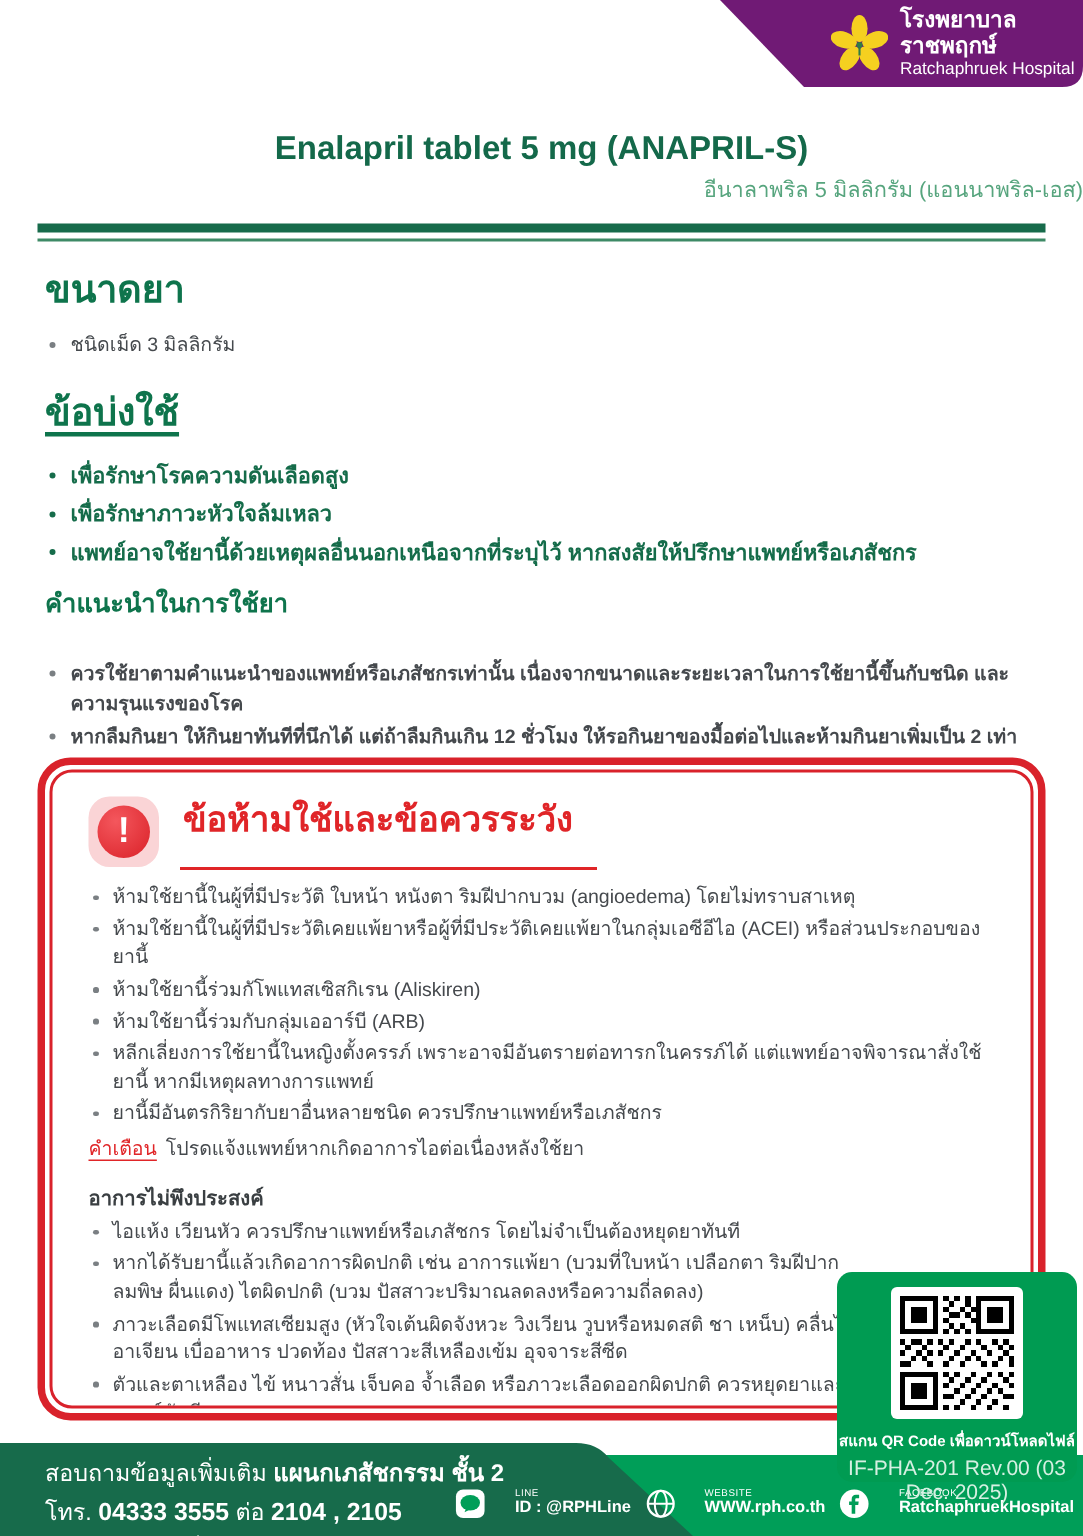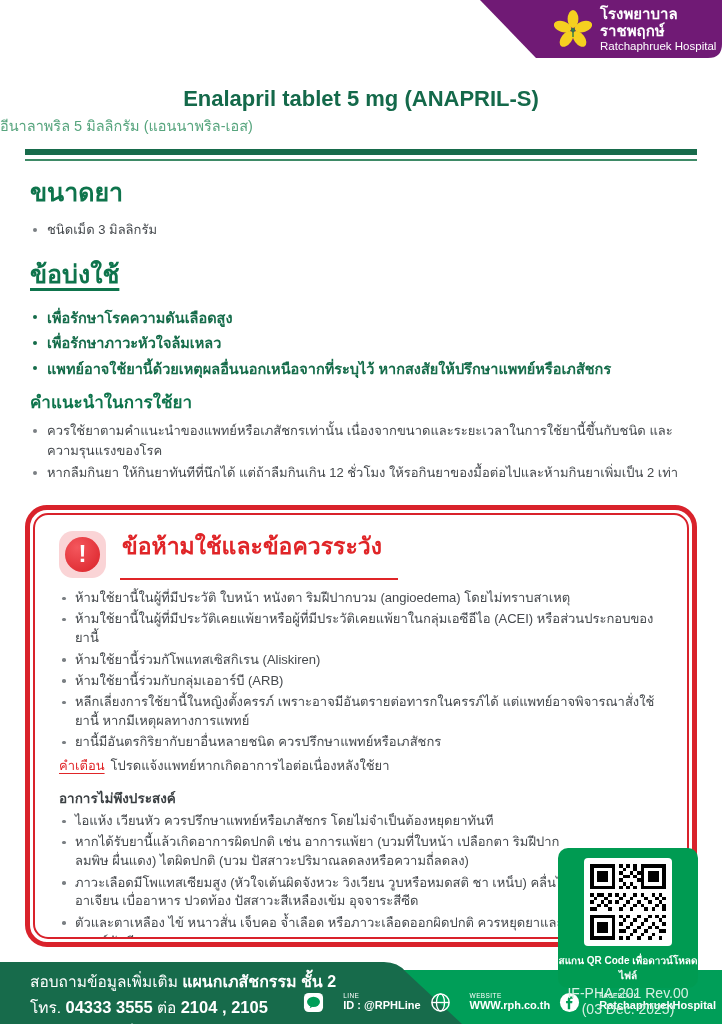--- a/index.html
+++ b/index.html
@@ -15,21 +15,21 @@
     display:flex; align-items:center;
   }
   .header-banner .logo { margin-left:74px; width:38px; height:40px; flex:0 0 auto; }
   .hosp-names { margin-left:8px; color:#fff; line-height:1.15; }
   .hosp-th { font-size:15px; font-weight:bold; }
   .hosp-en { font-size:11.5px; }
 
   
   .title-en { position:absolute; top:86px; left:0; right:0; text-align:center;
     color:#14694A; font-size:22px; font-weight:bold; }
-  .title-th { position:absolute; top:114px; left:0; right:0; text-align:left;
+  .title-th { position:absolute; top:114px; left:0; right:0; text-align:right;
     color:#57A57E; font-size:14.5px; }
 
   .rule-thick { position:absolute; top:149px; left:25px; right:25px; height:6px; background:#176B4B; }
   .rule-thin  { position:absolute; top:159px; left:25px; right:25px; height:2px; background:#3E8A66; }
 
   
   .sec { position:absolute; left:30px; right:28px; }
   .sec-dosage { top:172px; }
   .sec-indications { top:254px; }
   .sec-instructions { top:388px; }
@@ -71,21 +71,21 @@
 
   .caution-line { margin-top:5px; font-size:13px; color:#45494D; line-height:1.45; }
   .caution-label { color:#E02528; text-decoration:underline; text-underline-offset:3px; margin-right:6px; }
 
   .sub-block { margin-top:11px; }
   .sub-head { color:#3A3F42; font-size:13.5px; font-weight:bold; margin-bottom:3px; }
   ul.warn-list.narrow { max-width:525px; }
 
   
   .qr-box{
-    position:absolute; left:558px; top:848px; width:140px; height:140px;
+    position:absolute; left:558px; top:848px; width:160px; height:140px;
     background:#009B52; border-radius:10px; z-index:6; text-align:center;
     padding-top:10px;
   }
   .qr-white{ width:88px; height:88px; background:#fff; border-radius:4px; margin:0 auto 7px auto; padding:6px; }
   .qr-caption{ color:#fff; font-size:10px; font-weight:bold; }
   .qr-code-text{ color:#D6F0E2; font-size:14px; margin-top:2px; }
 
   
   .footer-band{ position:absolute; left:0; right:0; bottom:0; height:54px; background:#009E58; z-index:2; }
   .footer-dark{
@@ -148,21 +148,21 @@
     <h2 class="green u">ข้อบ่งใช้</h2>
     <ul class="bold-green">
       <li>เพื่อรักษาโรคความดันเลือดสูง</li>
       <li>เพื่อรักษาภาวะหัวใจล้มเหลว</li>
       <li>แพทย์อาจใช้ยานี้ด้วยเหตุผลอื่นนอกเหนือจากที่ระบุไว้ หากสงสัยให้ปรึกษาแพทย์หรือเภสัชกร</li>
     </ul>
   </div>
 
   <div class="sec sec-instructions">
     <h3 class="green">คำแนะนำในการใช้ยา</h3>
-    <ul class="plain" style="margin-top:6px;">
+    <ul class="plain" style="margin-top:24px;font-weight:bold;">
       <li>ควรใช้ยาตามคำแนะนำของแพทย์หรือเภสัชกรเท่านั้น เนื่องจากขนาดและระยะเวลาในการใช้ยานี้ขึ้นกับชนิด และความรุนแรงของโรค</li>
       <li>หากลืมกินยา ให้กินยาทันทีที่นึกได้ แต่ถ้าลืมกินเกิน 12 ชั่วโมง ให้รอกินยาของมื้อต่อไปและห้ามกินยาเพิ่มเป็น 2 เท่า</li>
     </ul>
   </div>
 
   <div class="warning-outer">
     <div class="warning-inner">
       <div class="warn-head">
         <div class="alert-badge">
           <div class="alert-circle">!</div>

